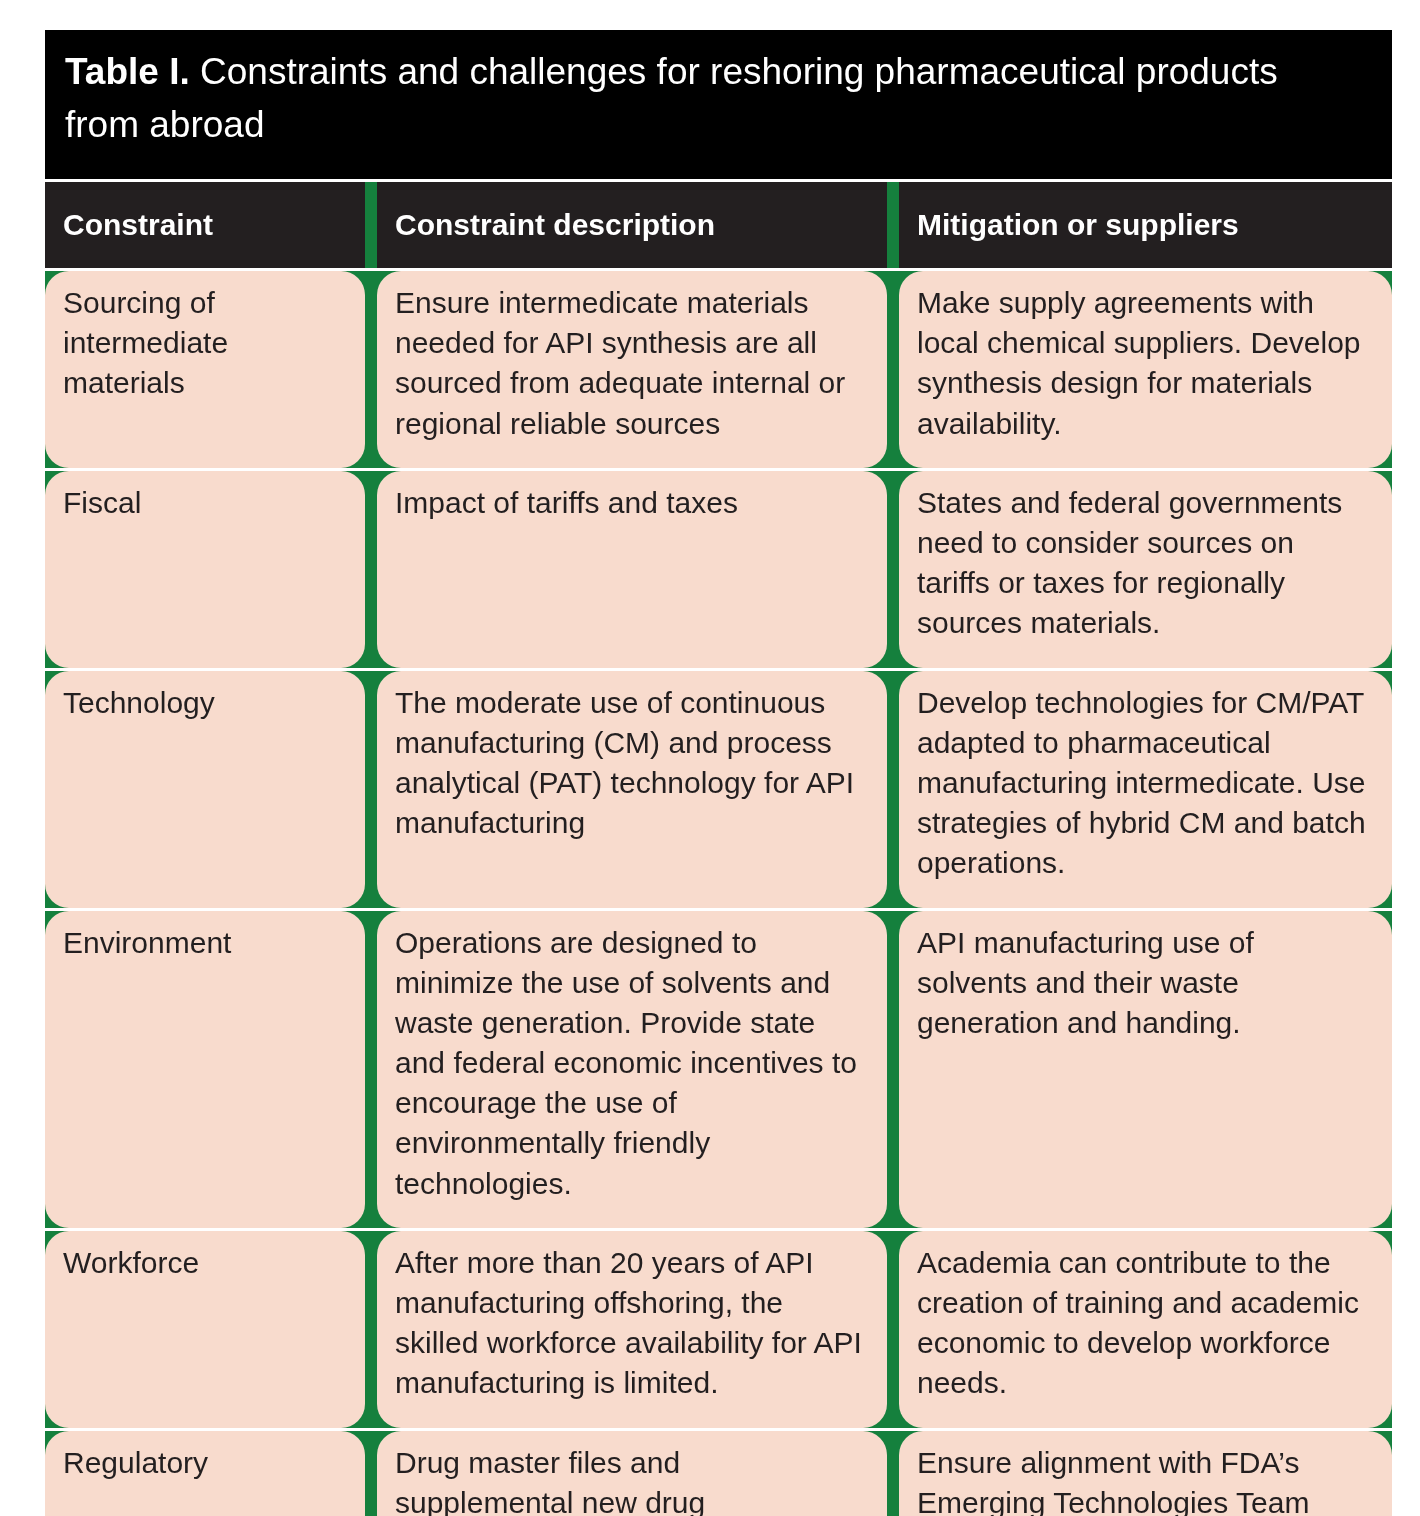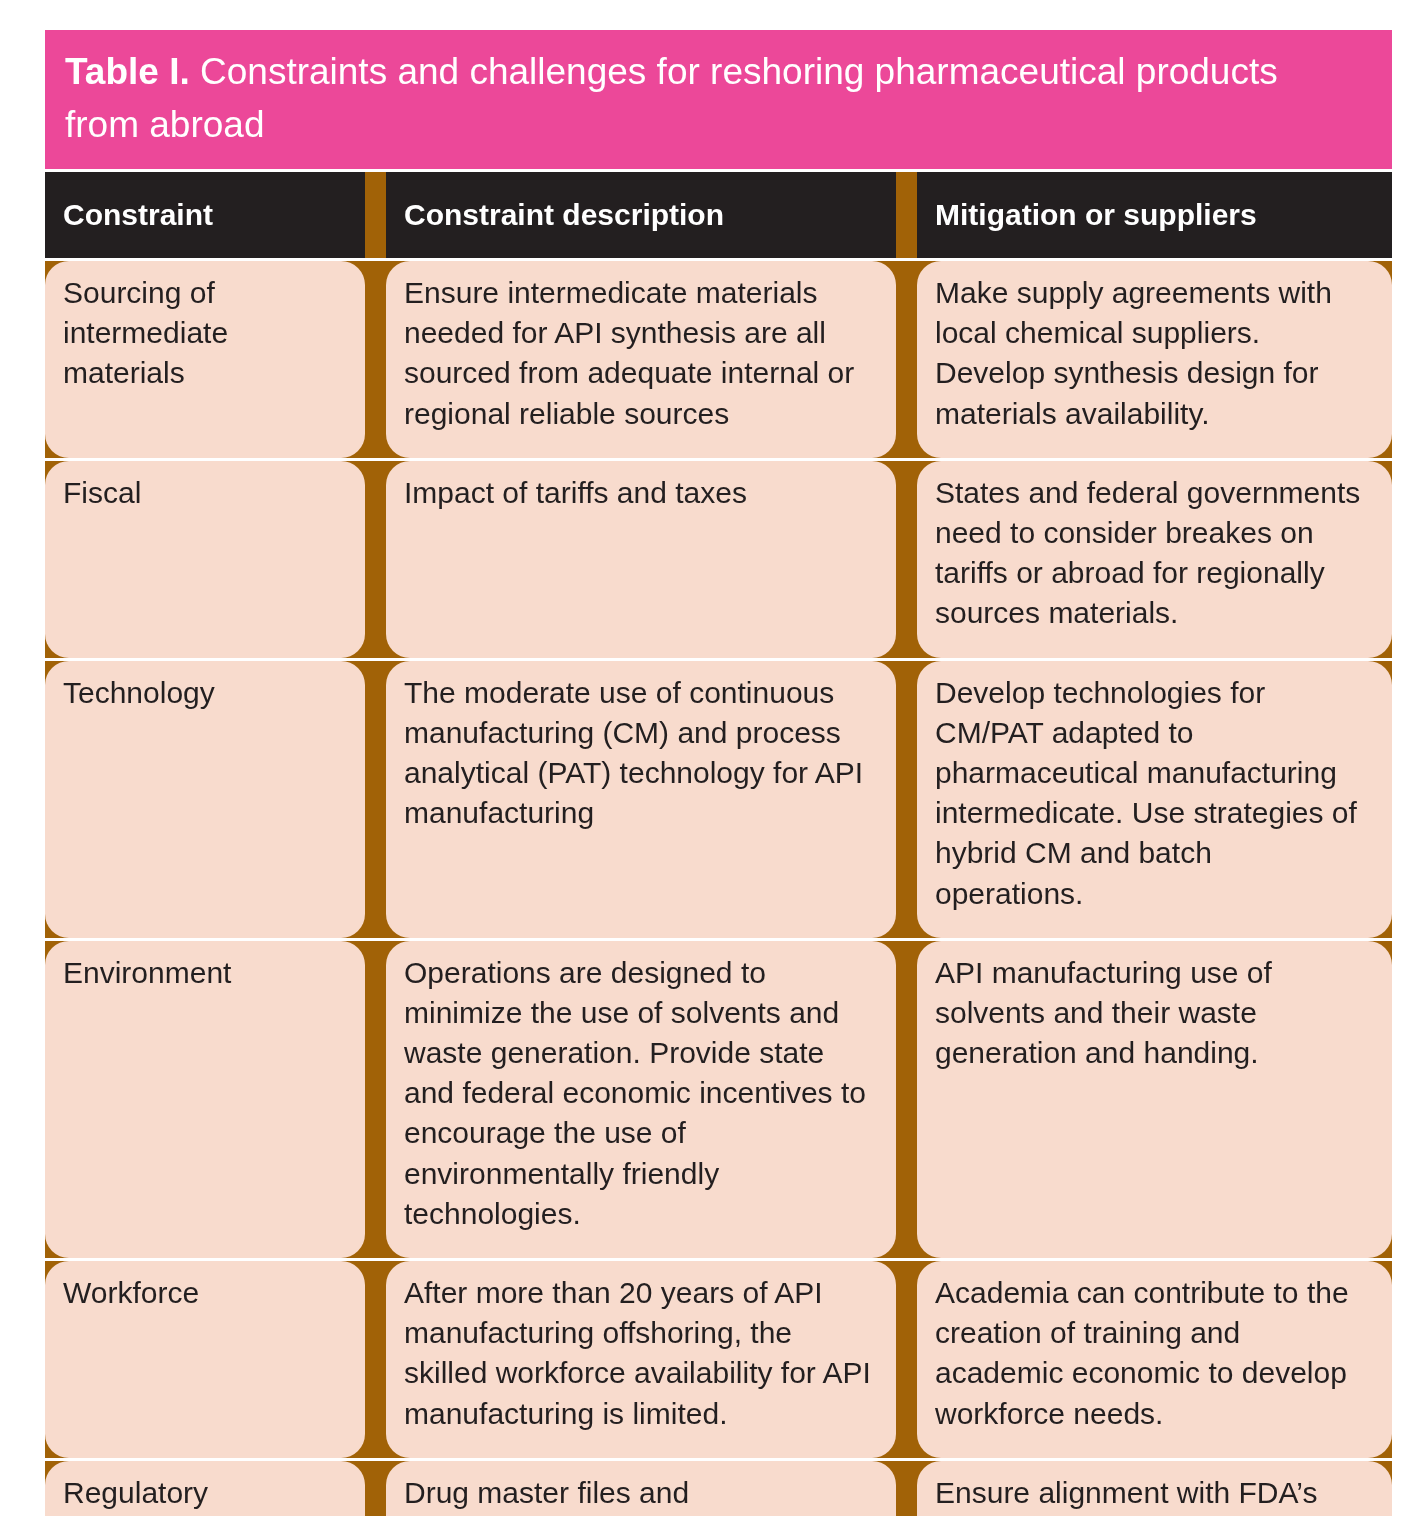--- a/index.html
+++ b/index.html
@@ -12,35 +12,35 @@
     font-family: "Liberation Sans", "DejaVu Sans", sans-serif;
     color: #231f20;
     -webkit-font-smoothing: antialiased;
   }
   .table-wrap {
     margin: 30px 28px 0 45px;
     width: 1347px;
     background: #ffffff;
   }
   .title-bar {
-    background: #ec4899;
+    background: #000000;
     color: #ffffff;
     font-size: 37px;
     line-height: 1.42;
-    padding: 16px 40px 18px 20px;
+    padding: 16px 40px 28px 20px;
   }
   .title-bar .bold {
     font-weight: bold;
   }
   .grid {
     display: grid;
     grid-template-columns: 320px 510px 1fr;
-    gap: 21px;
+    gap: 12px;
     margin-top: 3px;
-    background: #a16207;
+    background: #15803d;
   }
   .header-row .cell {
     background: #231f20;
     color: #ffffff;
     font-weight: bold;
     font-size: 30px;
     display: flex;
     align-items: center;
     padding: 0 20px 0 18px;
     min-height: 86px;
@@ -73,21 +73,21 @@
 
   <div class="grid body-row">
     <div class="cell">Sourcing of intermediate materials</div>
     <div class="cell">Ensure intermedicate materials needed for API synthesis are all sourced from adequate internal or regional reliable sources</div>
     <div class="cell">Make supply agreements with local chemical suppliers. Develop synthesis design for materials availability.</div>
   </div>
 
   <div class="grid body-row">
     <div class="cell">Fiscal</div>
     <div class="cell">Impact of tariffs and taxes</div>
-    <div class="cell">States and federal governments need to consider breakes on tariffs or abroad for regionally sources materials.</div>
+    <div class="cell">States and federal governments need to consider sources on tariffs or taxes for regionally sources materials.</div>
   </div>
 
   <div class="grid body-row">
     <div class="cell">Technology</div>
     <div class="cell">The moderate use of continuous manufacturing (CM) and process analytical (PAT) technology for API manufacturing</div>
     <div class="cell">Develop technologies for CM/PAT adapted to pharmaceutical manufacturing intermedicate. Use strategies of hybrid CM and batch operations.</div>
   </div>
 
   <div class="grid body-row">
     <div class="cell">Environment</div>

